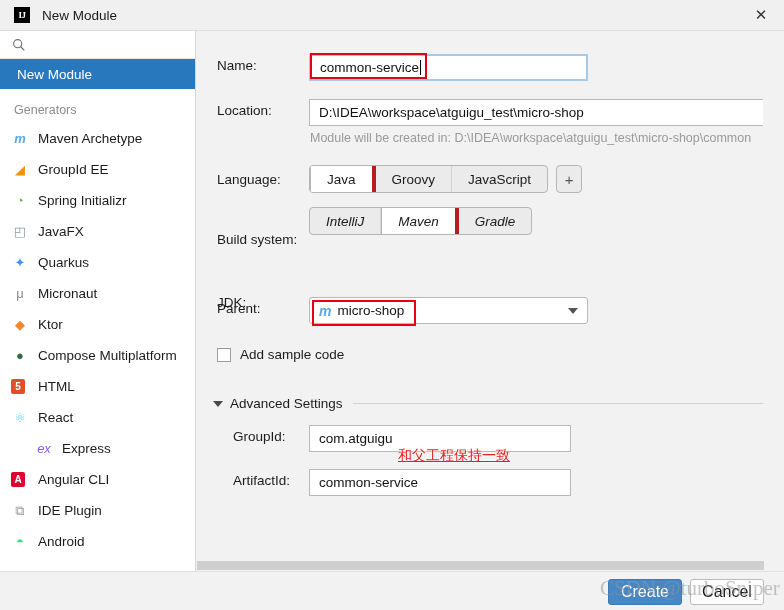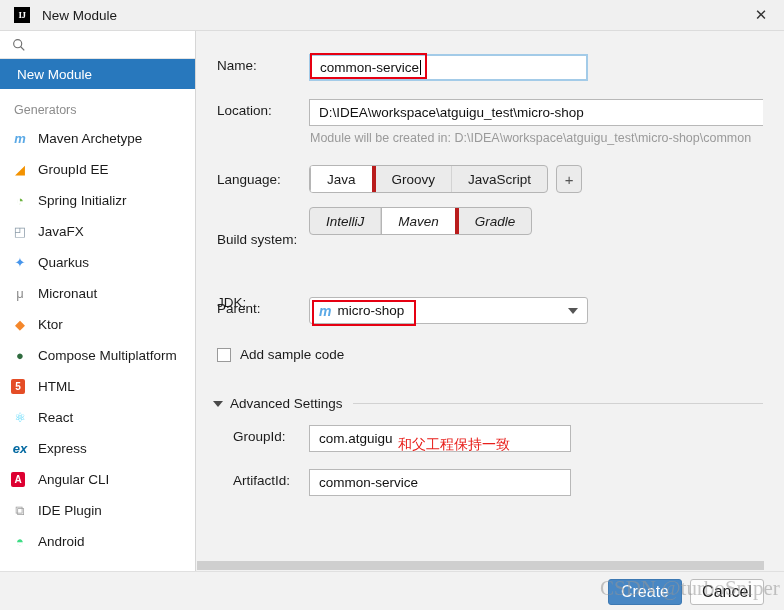--- a/index.html
+++ b/index.html
@@ -355,21 +355,21 @@
         </div>
         <div class="gen-item">
           <span class="gen-ico" style="color: rgb(255, 255, 255); background: rgb(228, 77, 38); font-size: 10px; font-weight: bold; width: 14px; height: 15px; flex: 0 0 14px; margin-right: 13px; border-radius: 2px;">5</span>
           <span>HTML</span>
         </div>
         <div class="gen-item">
           <span class="gen-ico" style="color: rgb(97, 218, 251);">⚛</span>
           <span>React</span>
         </div>
         <div class="gen-item">
-          <span class="gen-ico" style="color: #0369a1; font-style: italic; font-weight: bold;">ex</span>
+          <span class="gen-ico" style="color: #8b5cf6; font-style: italic; font-weight: normal; margin-left: 24px;">ex</span>
           <span>Express</span>
         </div>
         <div class="gen-item">
           <span class="gen-ico" style="color: rgb(255, 255, 255); background: rgb(221, 0, 49); font-size: 10px; font-weight: bold; width: 14px; height: 15px; flex: 0 0 14px; margin-right: 13px; border-radius: 2px;">A</span>
           <span>Angular CLI</span>
         </div>
         <div class="gen-item">
           <span class="gen-ico" style="color: rgb(158, 158, 158);">⧉</span>
           <span>IDE Plugin</span>
         </div>
@@ -462,21 +462,21 @@
     </div>
 
   </div>
 
   <div class="hscroll" style="top:560px;">
     <div class="thumb"></div>
   </div>
 
   <div class="redbox" style="left:310px; top:53px; width:117px; height:26px;"></div>
   <div class="redbox" style="left:312px; top:300px; width:104px; height:26px;"></div>
-  <div class="cn-note" style="left:398px; top:436px;">和父工程保持一致</div>
+  <div class="cn-note" style="left:398px; top:447px;text-decoration:underline;">和父工程保持一致</div>
 
   <div class="footer">
     <div class="btn primary">Create</div>
     <div class="btn secondary">Cancel</div>
   </div>
 
   <div class="watermark">CSDN @turboSniper</div>
 
 </div>
 

